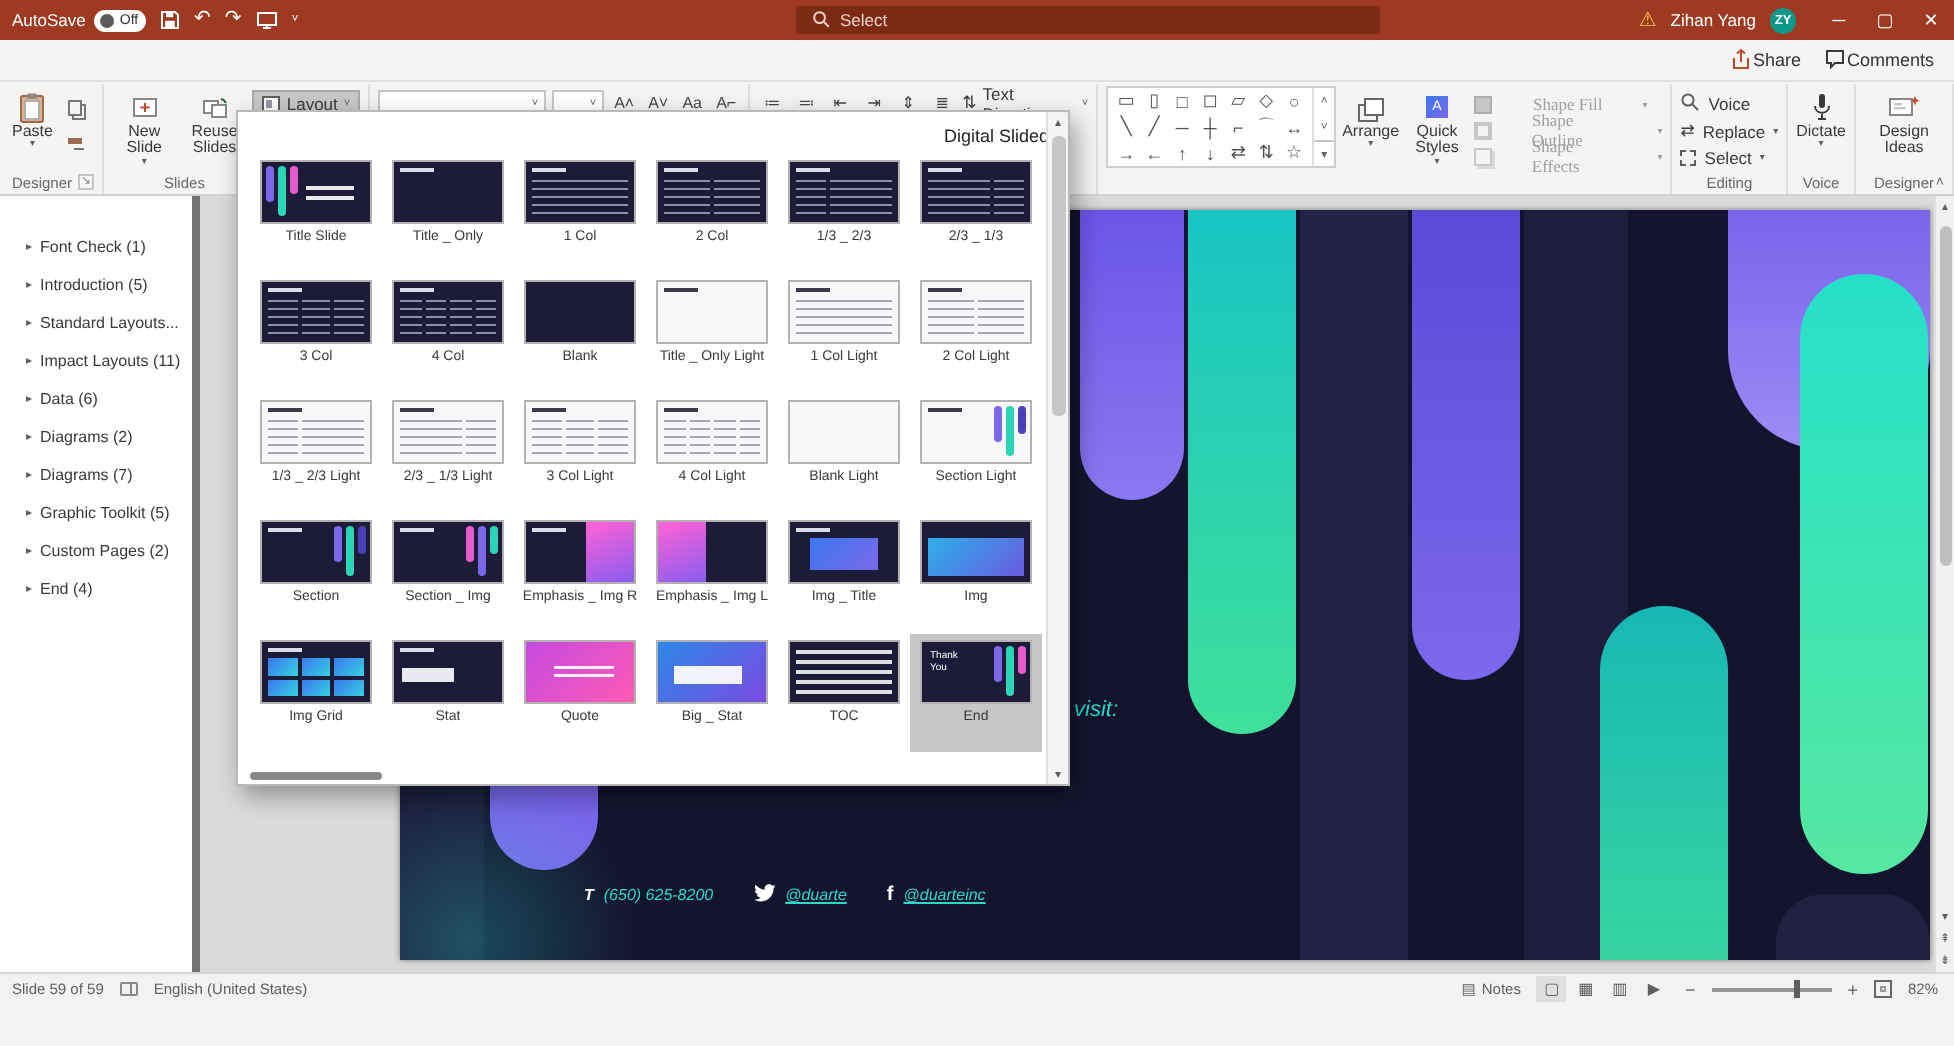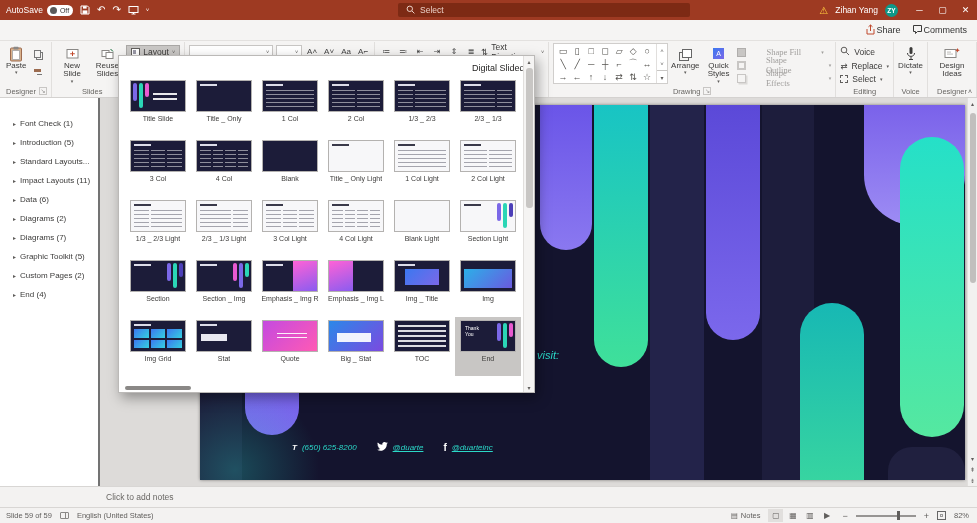--- a/index.html
+++ b/index.html
@@ -68,21 +68,21 @@
   .i-outline { width:9px; height:9px; border:2px solid #c8c6c4; }
   .i-effects { width:9px; height:9px; border:1px solid #c8c6c4; box-shadow:1.5px 1.5px 0 #dcdad8; }
   .estack { display:flex; flex-direction:column; gap:1px; padding-top:3px; }
   .erow { display:flex; align-items:center; gap:4px; height:12.5px; font-size:8.5px; color:#3b3a39; }
   .i-select { width:8px; height:8px; border:1px dashed #605e5c; }
   .ecaret { font-size:5px; color:#605e5c; }
   .ribbon-collapse { position:absolute; right:5px; bottom:2px; font-size:7px; color:#605e5c; }
 
   
   .main { height:388px; display:flex; flex:none; }
-  .slide-panel { width:100px; background:#fff; border-right:2px solid #737373; padding-top:16px; flex:none; }
+  .slide-panel { width:100px; background:#fff; border-right:4px solid #737373; padding-top:16px; flex:none; }
   .sb-item { height:19px; display:flex; align-items:center; padding-left:13px; font-size:8px; color:#3b3a39; white-space:nowrap; }
   .sb-item .tri { font-size:6px; color:#605e5c; margin-right:4px; }
   .editor { position:relative; flex:1; background:#dddbd9; overflow:hidden; }
   .slide { position:absolute; left:100px; top:7px; width:765px; height:375px; background:#14142e; overflow:hidden; box-shadow:0 0 3px rgba(0,0,0,.45); }
   .pill { position:absolute; }
   .pb   { left:0; top:0; width:42px; height:375px; background:#1c1c3a; }
   .pa   { left:45px; top:-20px; width:54px; height:350px; border-radius:0 0 27px 27px; background:linear-gradient(#5b49d8,#7b68ec); }
   .p1 { left:340px; top:0; width:52px; height:145px; border-radius:0 0 26px 26px; background:linear-gradient(#6a55e8,#8a78f0); }
   .p2 { left:394px; top:0; width:54px; height:262px; border-radius:0 0 27px 27px; background:linear-gradient(#18c4c4,#3fe09a); }
   .p3 { left:450px; top:0; width:54px; height:375px; background:#23234a; }
@@ -381,24 +381,20 @@
             <span>Shape Outline</span>
             <span class="scaret">▾</span>
           </div>
           <div class="srow">
             <span class="i-effects"></span>
             <span>Shape Effects</span>
             <span class="scaret">▾</span>
           </div>
         </div>
       </div>
-      <div class="rg-label">
-        <span>Drawing</span>
-        <span class="launcher">↘</span>
-      </div>
     </div>
 
     <div class="rgroup">
       <div class="rg-content">
         <div class="estack">
           <div class="erow">
             <span><svg width="10" height="10">
                   <circle cx="4" cy="4" r="2.8" fill="none" stroke="#605e5c"></circle>
                   <line x1="6.2" y1="6.2" x2="9" y2="9" stroke="#605e5c"></line>
                 </svg></span>
@@ -544,23 +540,20 @@
       <span class="vs-btn">▴</span>
       <div class="vs-track">
           <div class="vs-thumb"></div>
         </div>
       <span class="vs-btn">▾</span>
       <span class="vs-btn">⇞</span>
       <span class="vs-btn">⇟</span>
     </div>
   </div>
 
-  <div class="notes">
-    <span>Click to add notes</span>
-  </div>
 
   <div class="status">
     <span>Slide 59 of 59</span>
     <span class="i-book"></span>
     <span>English (United States)</span>
     <div class="st-right">
       <span class="st-notes">
         <span>▤</span>
         <span>Notes</span>
       </span>

